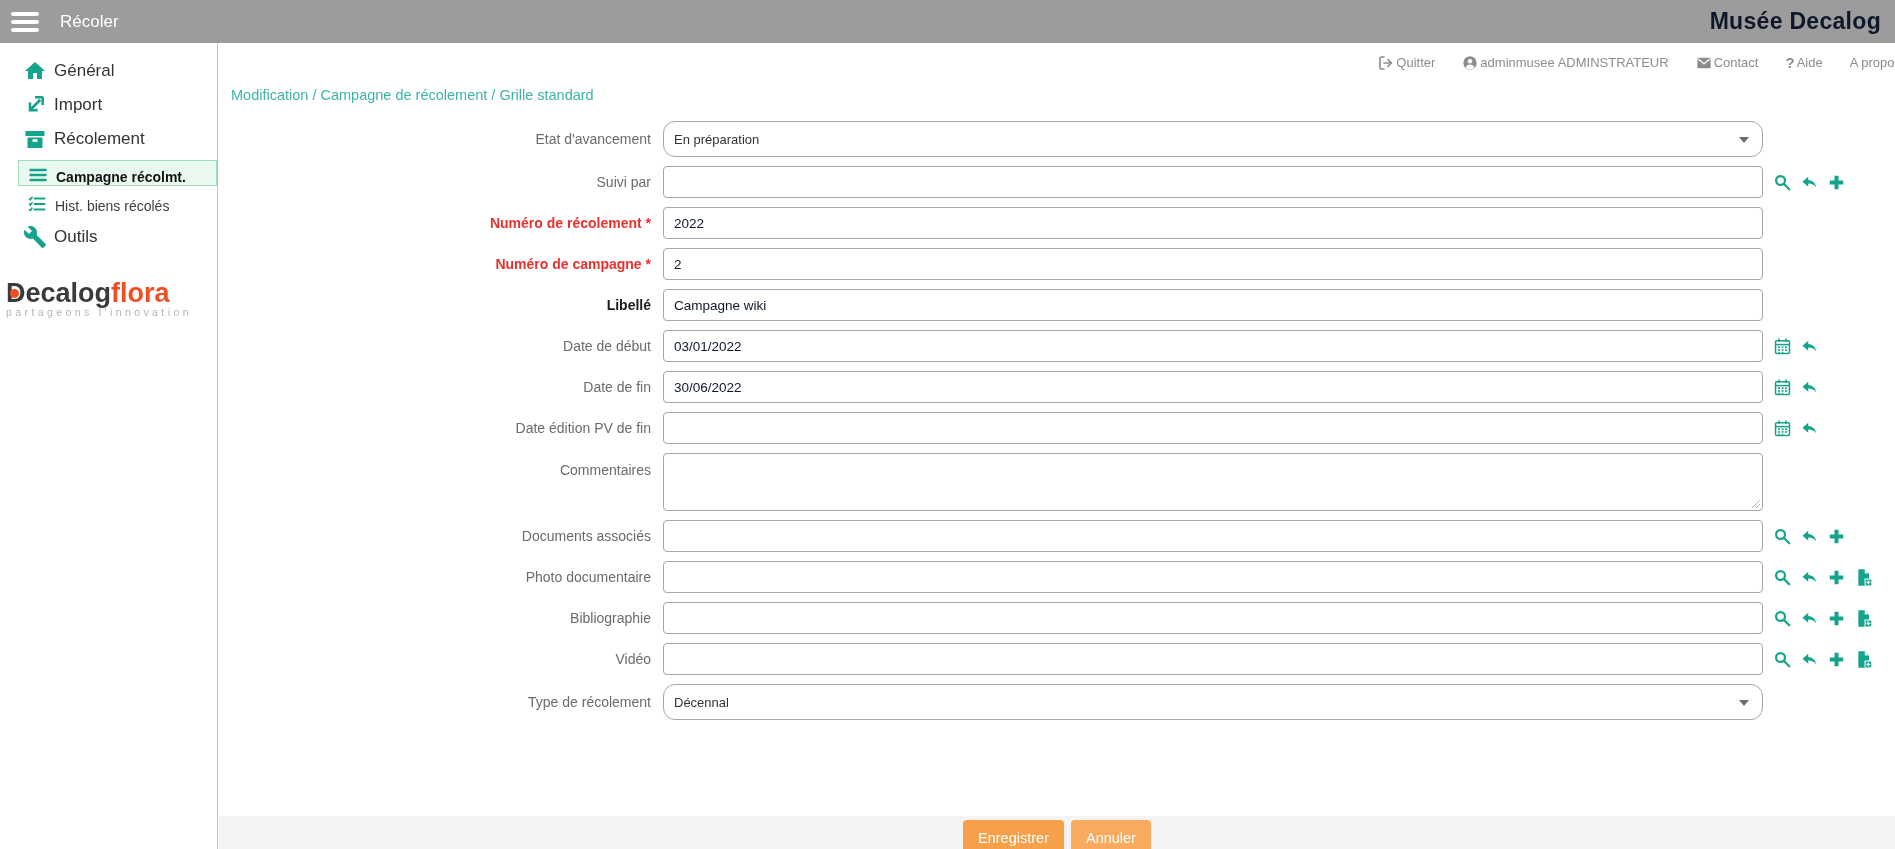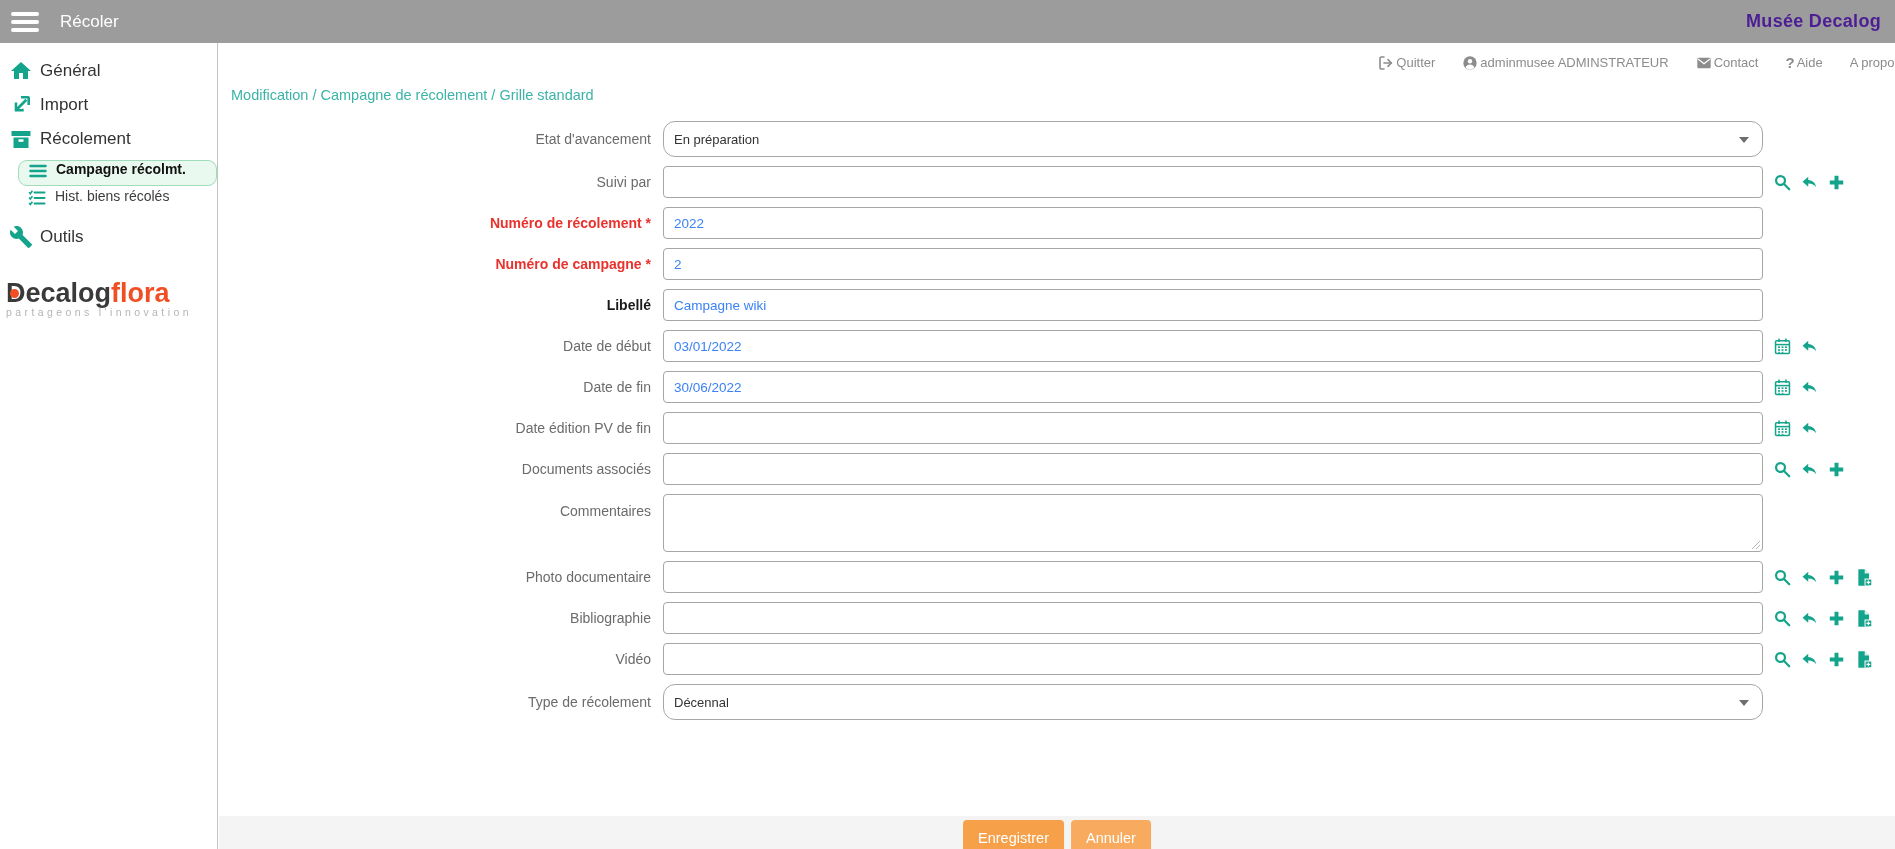--- a/index.html
+++ b/index.html
@@ -4,28 +4,28 @@
 <style>
   * { margin:0; padding:0; box-sizing:border-box; }
   html,body { width:1895px; height:849px; background:#fff; font-family:"Liberation Sans", sans-serif; overflow:hidden; }
   .page { position:relative; width:1895px; height:849px; background:#fff; overflow:hidden; }
 
   
   .header { position:absolute; top:0; left:0; right:0; height:43px; background:#9c9c9c; display:flex; align-items:center; }
   .hamburger { width:46px; height:43px; display:flex; flex-direction:column; justify-content:center; gap:4px; padding-left:11px; cursor:pointer; }
   .hamburger span { display:block; width:28px; height:4px; background:#fff; border-radius:2px; }
   .header-title { color:#fff; font-size:17px; margin-left:14px; }
-  .brand { position:absolute; right:14px; top:0; height:43px; display:flex; align-items:center; color:#4c1d95; font-size:18px; font-weight:bold; letter-spacing:.3px; }
+  .brand { position:absolute; right:14px; top:0; height:43px; display:flex; align-items:center; color:#0f172a; font-size:23px; font-weight:bold; letter-spacing:.3px; }
 
   
   .sidebar { position:absolute; top:43px; left:0; width:218px; bottom:0; background:#fff; border-right:1px solid #c3c3c3; padding-top:11px; }
-  .side-item { display:flex; align-items:center; height:34px; padding-left:9px; cursor:pointer;text-align:right; }
+  .side-item { display:flex; align-items:center; height:34px; padding-left:23px; cursor:pointer;text-align:right; }
   .side-item .ic { width:24px; height:24px; margin-right:7px; flex:0 0 24px; }
   .side-item .lbl { font-size:17px; color:#333; }
-  .side-sub { display:flex; align-items:flex-start; height:26px; margin:2px 0 2px 18px; padding-left:9px; cursor:pointer;border-radius:9px; }
+  .side-sub { display:flex; align-items:flex-end; height:26px; margin:2px 0 2px 18px; padding-left:9px; cursor:pointer; }
   .side-sub .ic { width:20px; height:20px; margin-right:8px; flex:0 0 20px; }
   .side-sub .lbl { font-size:14px; color:#3d3d3d; }
   .side-sub.selected { background:#e9f9f0; border:1px solid #9fdcba; margin-right:0; }
   .side-sub.selected .lbl { font-weight:bold; color:#111; }
   .subgroup { margin:4px 0 6px 0; }
   .logo { margin:26px 0 0 6px; line-height:1; }
   .logo-line { font-size:27px; font-weight:bold; color:#3a3a3a; position:relative; }
   .logo-line .d-dot { position:absolute; left:4px; top:9px; width:9px; height:9px; background:#f04e23; border-radius:50%; }
   .logo-line .flora { color:#f04e23; margin-left:0; }
   .logo-tagline { margin-top:0; font-size:10.5px; letter-spacing:3.4px; color:#b5b5b5; }
@@ -42,21 +42,21 @@
 
   
   .form { position:absolute; top:78px; left:0; right:0; }
   .form-row { display:flex; align-items:center; margin-bottom:9px; }
   .form-row.row-top { align-items:flex-start; }
   .form-label { width:444px; flex:0 0 444px; text-align:right; padding-right:12px; font-size:14px; color:#6b6b6b; }
   .row-top .form-label { padding-top:9px; }
   .form-label.required { color:#e9322d; font-weight:bold; }
   .form-label.strong { color:#1a1a1a; font-weight:bold; }
   .ctrl { width:1100px; flex:0 0 1100px; }
-  .text-input { width:100%; height:32px; border:1px solid #a6a6a6; border-radius:4px; padding:4px 10px; font-size:13.5px; color:#3b82f6; font-family:"Liberation Sans", sans-serif; outline:none; background:#fff; }
+  .text-input { width:100%; height:32px; border:1px solid #a6a6a6; border-radius:4px; padding:4px 10px; font-size:13.5px; color:#0f172a; font-family:"Liberation Sans", sans-serif; outline:none; background:#fff; }
   .select-box { position:relative; width:100%; height:36px; border:1px solid #a6a6a6; border-radius:12px; background:#fff; display:flex; align-items:center; padding:0 30px 0 10px; font-size:13px; color:#333; cursor:pointer; }
   .select-box .caret { position:absolute; right:13px; top:50%; margin-top:-2px; width:0; height:0; border-left:5px solid transparent; border-right:5px solid transparent; border-top:6px solid #6e6e6e; }
   .ta-wrap { position:relative; width:100%; }
   .textarea { width:100%; height:58px; border:1px solid #a6a6a6; border-radius:4px; padding:6px 10px; font-size:13.5px; color:#222; font-family:"Liberation Sans", sans-serif; resize:none; outline:none; display:block; }
   .grip { position:absolute; right:2px; bottom:2px; width:10px; height:10px; pointer-events:none; }
   .row-icons { display:flex; align-items:center; gap:8px; margin-left:10px; }
   .row-icons .aicon { width:19px; height:19px; cursor:pointer; display:inline-block; }
 
   
   .footer { position:absolute; left:0; right:0; bottom:0; height:33px; background:#f4f4f4; }
@@ -290,51 +290,51 @@
                   <rect x="15.2" y="15.3" width="2.4" height="2.1"></rect>
                   <rect x="6.4" y="18.7" width="2.4" height="1.2"></rect>
                   <rect x="10.8" y="18.7" width="2.4" height="1.2"></rect>
                 </g>
               </svg></span>
             <span class="aicon"><svg viewBox="0 0 24 24" width="19" height="19">
                 <path d="M10.4 8.7V4.6L3.2 11l7.2 6.4v-4.1c4.4-.1 7.6 1.4 10 4.6-.8-5-4-8.7-10-9.2z" fill="#14a38b"></path>
               </svg></span>
           </div>
         </div>
-        <div class="form-row">
-          <div class="form-label">Documents associés</div>
-          <div class="ctrl"><input class="text-input" type="text" style=""></div>
-          <div class="row-icons">
-            <span class="aicon"><svg viewBox="0 0 24 24" width="19" height="19" fill="none" stroke="#14a38b" stroke-width="2.8" stroke-linecap="round">
-                <circle cx="9.5" cy="9.5" r="5.6"></circle>
-                <line x1="14.2" y1="14.2" x2="20.5" y2="20.5"></line>
-              </svg></span>
-            <span class="aicon"><svg viewBox="0 0 24 24" width="19" height="19">
-                <path d="M10.4 8.7V4.6L3.2 11l7.2 6.4v-4.1c4.4-.1 7.6 1.4 10 4.6-.8-5-4-8.7-10-9.2z" fill="#14a38b"></path>
-              </svg></span>
-            <span class="aicon"><svg viewBox="0 0 24 24" width="19" height="19">
-                <path d="M9.5 3.5h5v6h6v5h-6v6h-5v-6h-6v-5h6z" fill="#14a38b"></path>
-              </svg></span>
-          </div>
-        </div>
         <div class="form-row row-top">
           <div class="form-label">Commentaires</div>
           <div class="ctrl">
             <div class="ta-wrap">
               <textarea class="textarea" style=""></textarea>
               <svg class="grip" viewBox="0 0 10 10" width="10" height="10">
                 <g stroke="#b5b5b5" stroke-width="1">
                   <line x1="1" y1="9" x2="9" y2="1"></line>
                   <line x1="5" y1="9" x2="9" y2="5"></line>
                 </g>
               </svg>
             </div>
           </div>
         </div>
         <div class="form-row">
+          <div class="form-label">Documents associés</div>
+          <div class="ctrl"><input class="text-input" type="text" style=""></div>
+          <div class="row-icons">
+            <span class="aicon"><svg viewBox="0 0 24 24" width="19" height="19" fill="none" stroke="#14a38b" stroke-width="2.8" stroke-linecap="round">
+                <circle cx="9.5" cy="9.5" r="5.6"></circle>
+                <line x1="14.2" y1="14.2" x2="20.5" y2="20.5"></line>
+              </svg></span>
+            <span class="aicon"><svg viewBox="0 0 24 24" width="19" height="19">
+                <path d="M10.4 8.7V4.6L3.2 11l7.2 6.4v-4.1c4.4-.1 7.6 1.4 10 4.6-.8-5-4-8.7-10-9.2z" fill="#14a38b"></path>
+              </svg></span>
+            <span class="aicon"><svg viewBox="0 0 24 24" width="19" height="19">
+                <path d="M9.5 3.5h5v6h6v5h-6v6h-5v-6h-6v-5h6z" fill="#14a38b"></path>
+              </svg></span>
+          </div>
+        </div>
+        <div class="form-row">
           <div class="form-label">Photo documentaire</div>
           <div class="ctrl"><input class="text-input" type="text" style=""></div>
           <div class="row-icons">
             <span class="aicon"><svg viewBox="0 0 24 24" width="19" height="19" fill="none" stroke="#14a38b" stroke-width="2.8" stroke-linecap="round">
                 <circle cx="9.5" cy="9.5" r="5.6"></circle>
                 <line x1="14.2" y1="14.2" x2="20.5" y2="20.5"></line>
               </svg></span>
             <span class="aicon"><svg viewBox="0 0 24 24" width="19" height="19">
                 <path d="M10.4 8.7V4.6L3.2 11l7.2 6.4v-4.1c4.4-.1 7.6 1.4 10 4.6-.8-5-4-8.7-10-9.2z" fill="#14a38b"></path>
               </svg></span>

